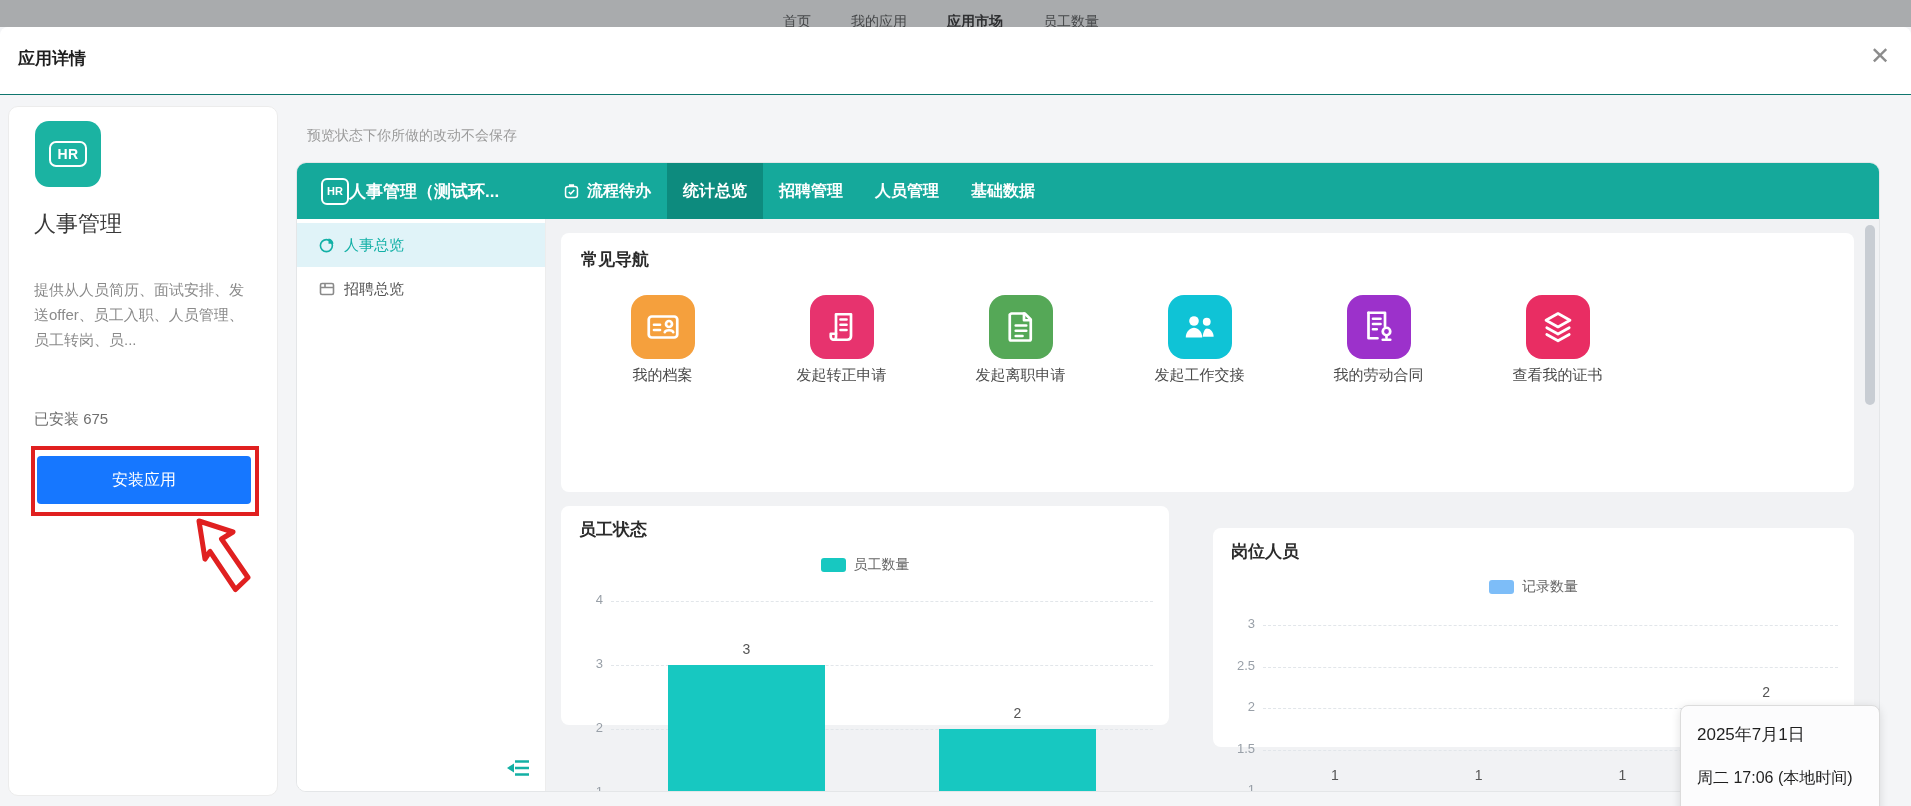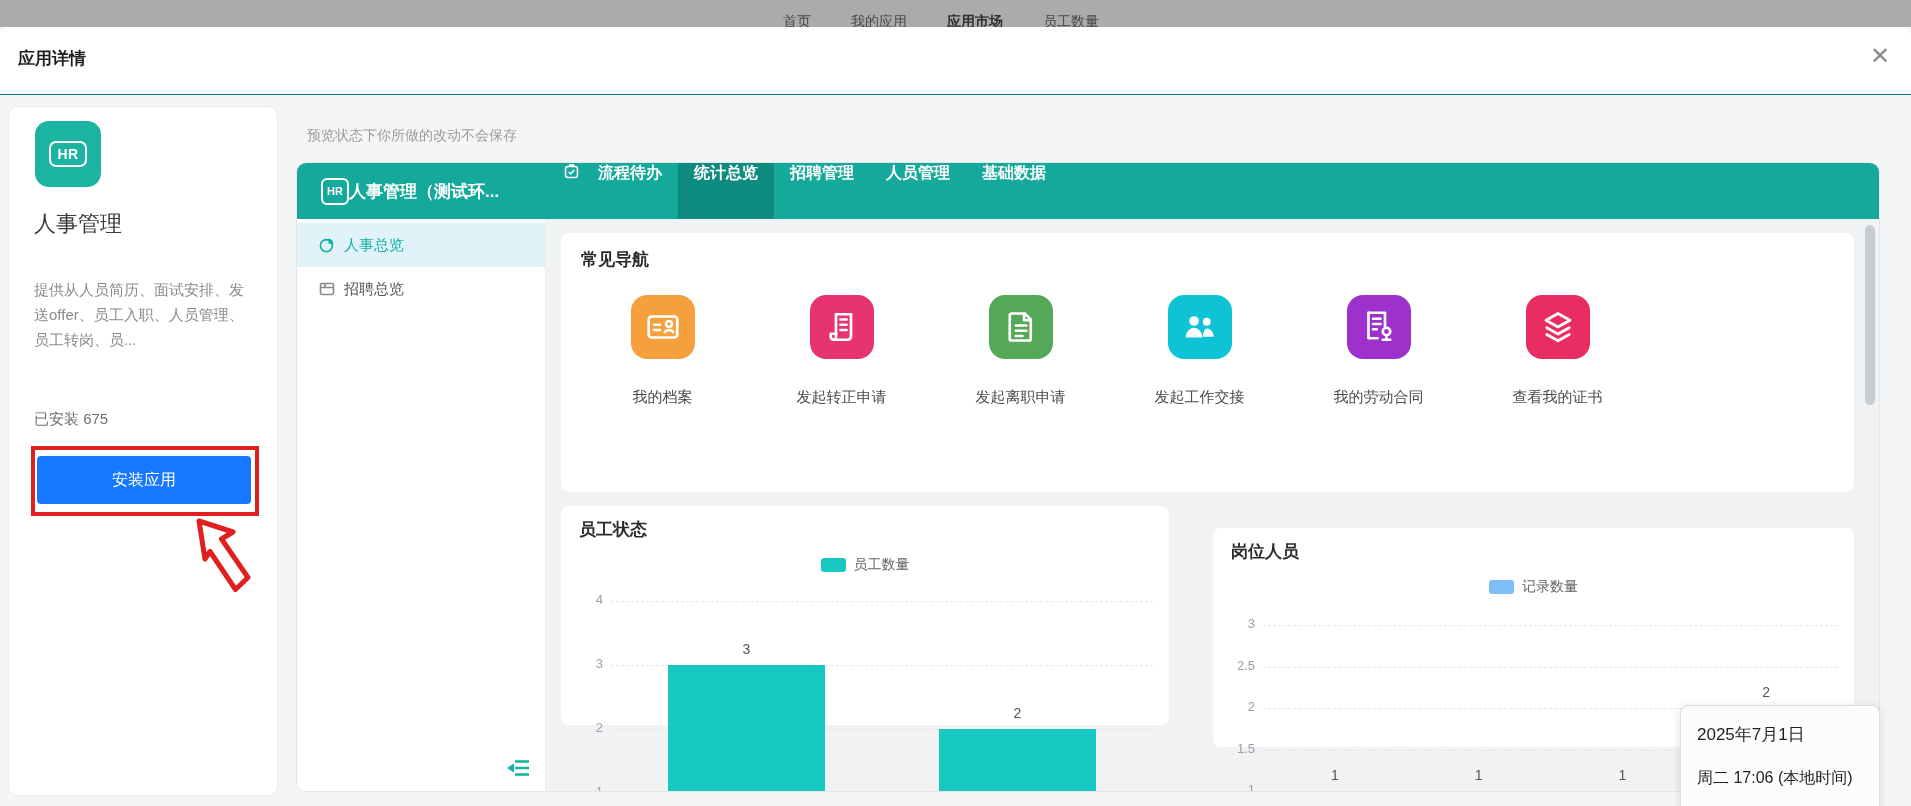--- a/index.html
+++ b/index.html
@@ -30,39 +30,39 @@
   .annot-box { position:absolute; left:22px; top:339px; width:228px; height:70px; border:4px solid #E02020; pointer-events:none; }
   .annot-arrow { position:absolute; left:182px; top:408px; pointer-events:none; }
 
   
   .preview-notice { position:absolute; left:307px; top:100px; font-size:14px; color:#9b9b9b; }
   .frame { position:absolute; left:296px; top:135px; width:1584px; height:630px; background:#fff; border:1px solid #e4e6e8; border-radius:10px; overflow:hidden; }
   .frame-header { position:absolute; left:0; top:0; width:100%; height:56px; background:#15A99B; display:flex; align-items:center; padding-left:24px; }
   .fh-badge { width:28px; height:27px; border:2px solid #fff; border-radius:6px; color:#fff; font-size:11px; font-weight:bold; display:flex; align-items:center; justify-content:center; flex:none; }
   .fh-title { color:#fff; font-size:17px; font-weight:bold; margin-left:0; width:182px; white-space:nowrap; overflow:hidden; }
   .fh-menu { display:flex; height:56px; margin-left:16px; }
-  .fh-item { display:flex; align-items:flex-start; gap:18px; padding:0 16px; color:#fff; font-size:16px; font-weight:bold; cursor:pointer; white-space:nowrap; }
+  .fh-item { display:flex; align-items:center; gap:7px; padding:0 16px; color:#fff; font-size:16px; font-weight:bold; cursor:pointer; white-space:nowrap; }
   .fh-item.active { background:#0D8B7E; }
   .clip-icon { width:17px; height:17px; fill:none; stroke:#fff; stroke-width:1.8; }
 
   .frame-body { position:absolute; left:0; top:56px; right:0; bottom:0; }
   .pnav { position:absolute; left:0; top:0; bottom:0; width:249px; background:#fff; border-right:1px solid #ededed; padding-top:4px; }
   .pnav-item { height:44px; display:flex; align-items:center; padding-left:22px; gap:9px; font-size:15px; color:#555; cursor:pointer; }
   .pnav-item.active { background:#E0F3F8; color:#12B0A6; }
   .pnav-icon { width:16px; height:16px; flex:none; }
   .collapse-btn { position:absolute; right:14px; bottom:14px; width:24px; height:18px; cursor:pointer; }
 
   .pcontent { position:absolute; left:249px; top:0; right:0; bottom:0; background:#F1F2F4; overflow:hidden; }
   .quick-card { position:absolute; left:15px; top:14px; width:1293px; height:259px; background:#fff; border-radius:8px; }
   .quick-title { padding:15px 0 0 20px; font-size:17px; font-weight:bold; color:#2b2b2b; }
   .quick-row { display:flex; padding:0 12px; margin-top:24px; }
   .quick-cell { width:179px; text-align:center; cursor:pointer; }
   .qicon { width:64px; height:64px; border-radius:16px; margin:0 auto; display:flex; align-items:center; justify-content:center; }
   .qicon svg { width:36px; height:36px; fill:none; stroke:#fff; stroke-width:1.8; stroke-linecap:round; stroke-linejoin:round; }
-  .qlabel { margin-top:29px; font-size:15px; color:#4b4b4b; }
+  .qlabel { margin-top:7px; font-size:15px; color:#4b4b4b; }
 
   .chart-card { position:absolute; top:287px; background:#fff; border-radius:8px; height:219px; }
   .chart-card.c0 { left:15px; width:608px; }
   .chart-card.c1 { left:667px; width:641px;margin-top:22px; }
   .ctitle { padding:13px 0 0 18px; font-size:17px; font-weight:bold; color:#2b2b2b; line-height:22px; }
   .legend { display:flex; justify-content:center; align-items:center; gap:8px; margin-top:16px; height:16px; }
   .legend-swatch { width:25px; height:14px; border-radius:3px; }
   .legend-label { font-size:14px; color:#666; }
   .plot { position:relative; margin:21px 10px 0 14px; height:200px; }
   .grid, .bars { position:absolute; left:36px; right:6px; top:0; bottom:0; }

